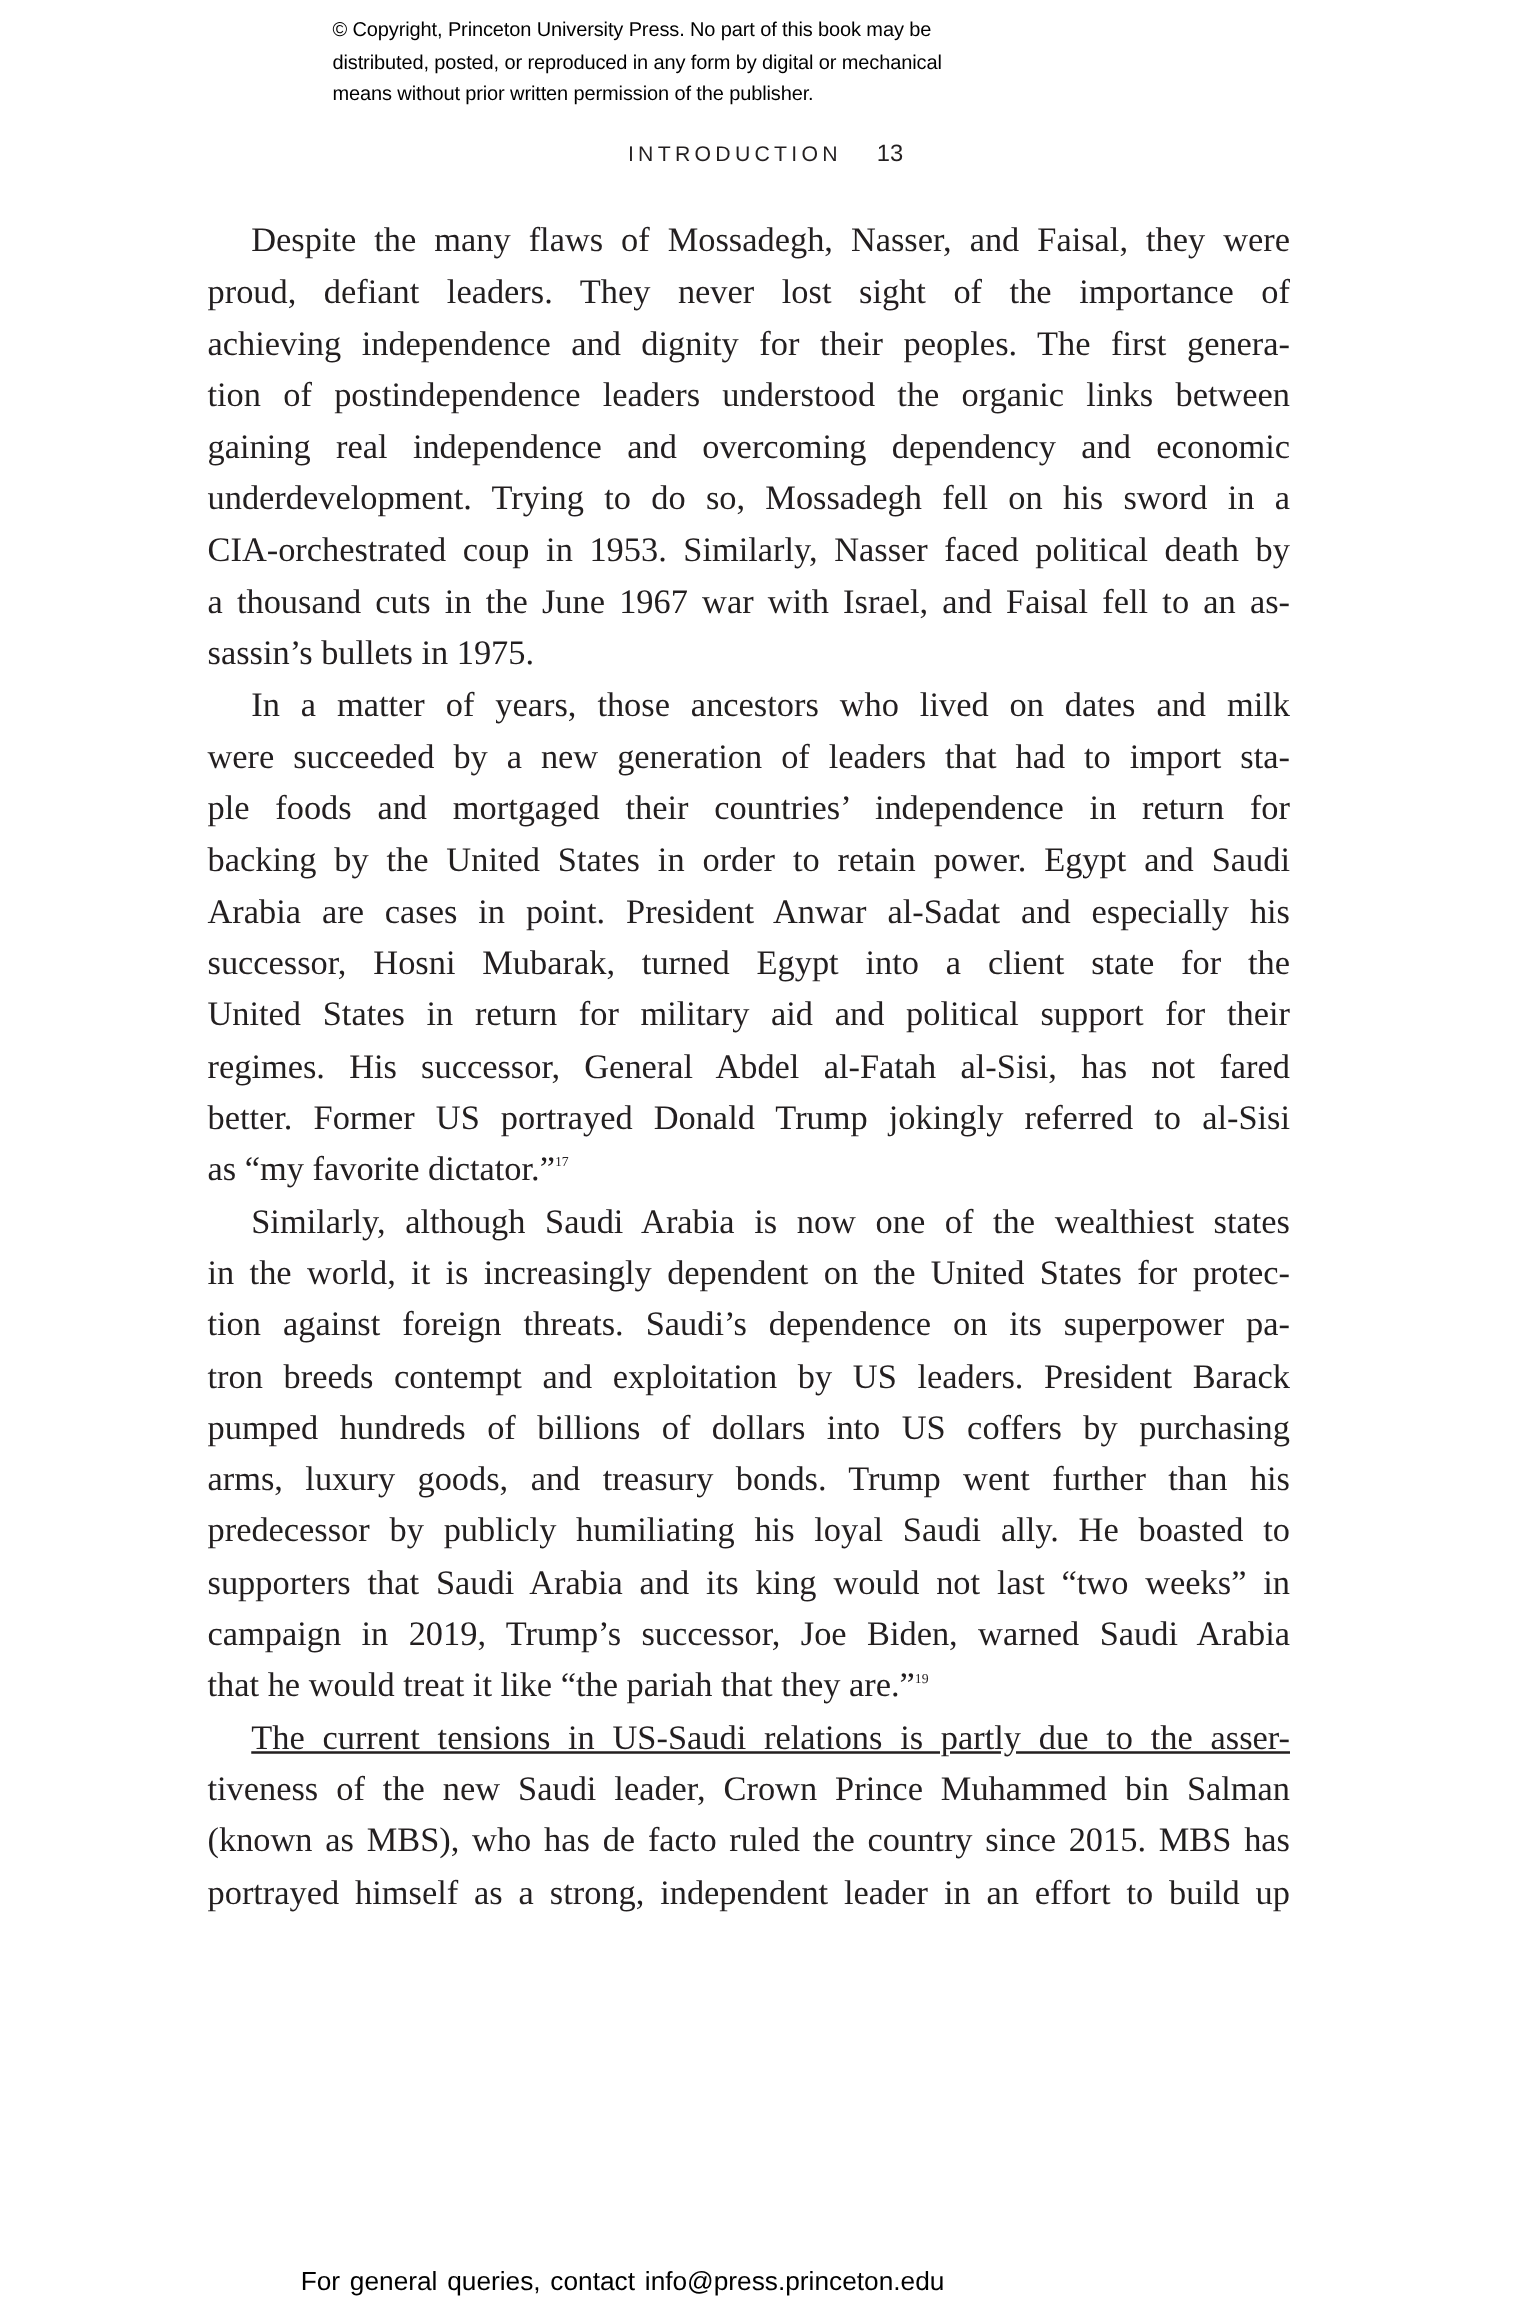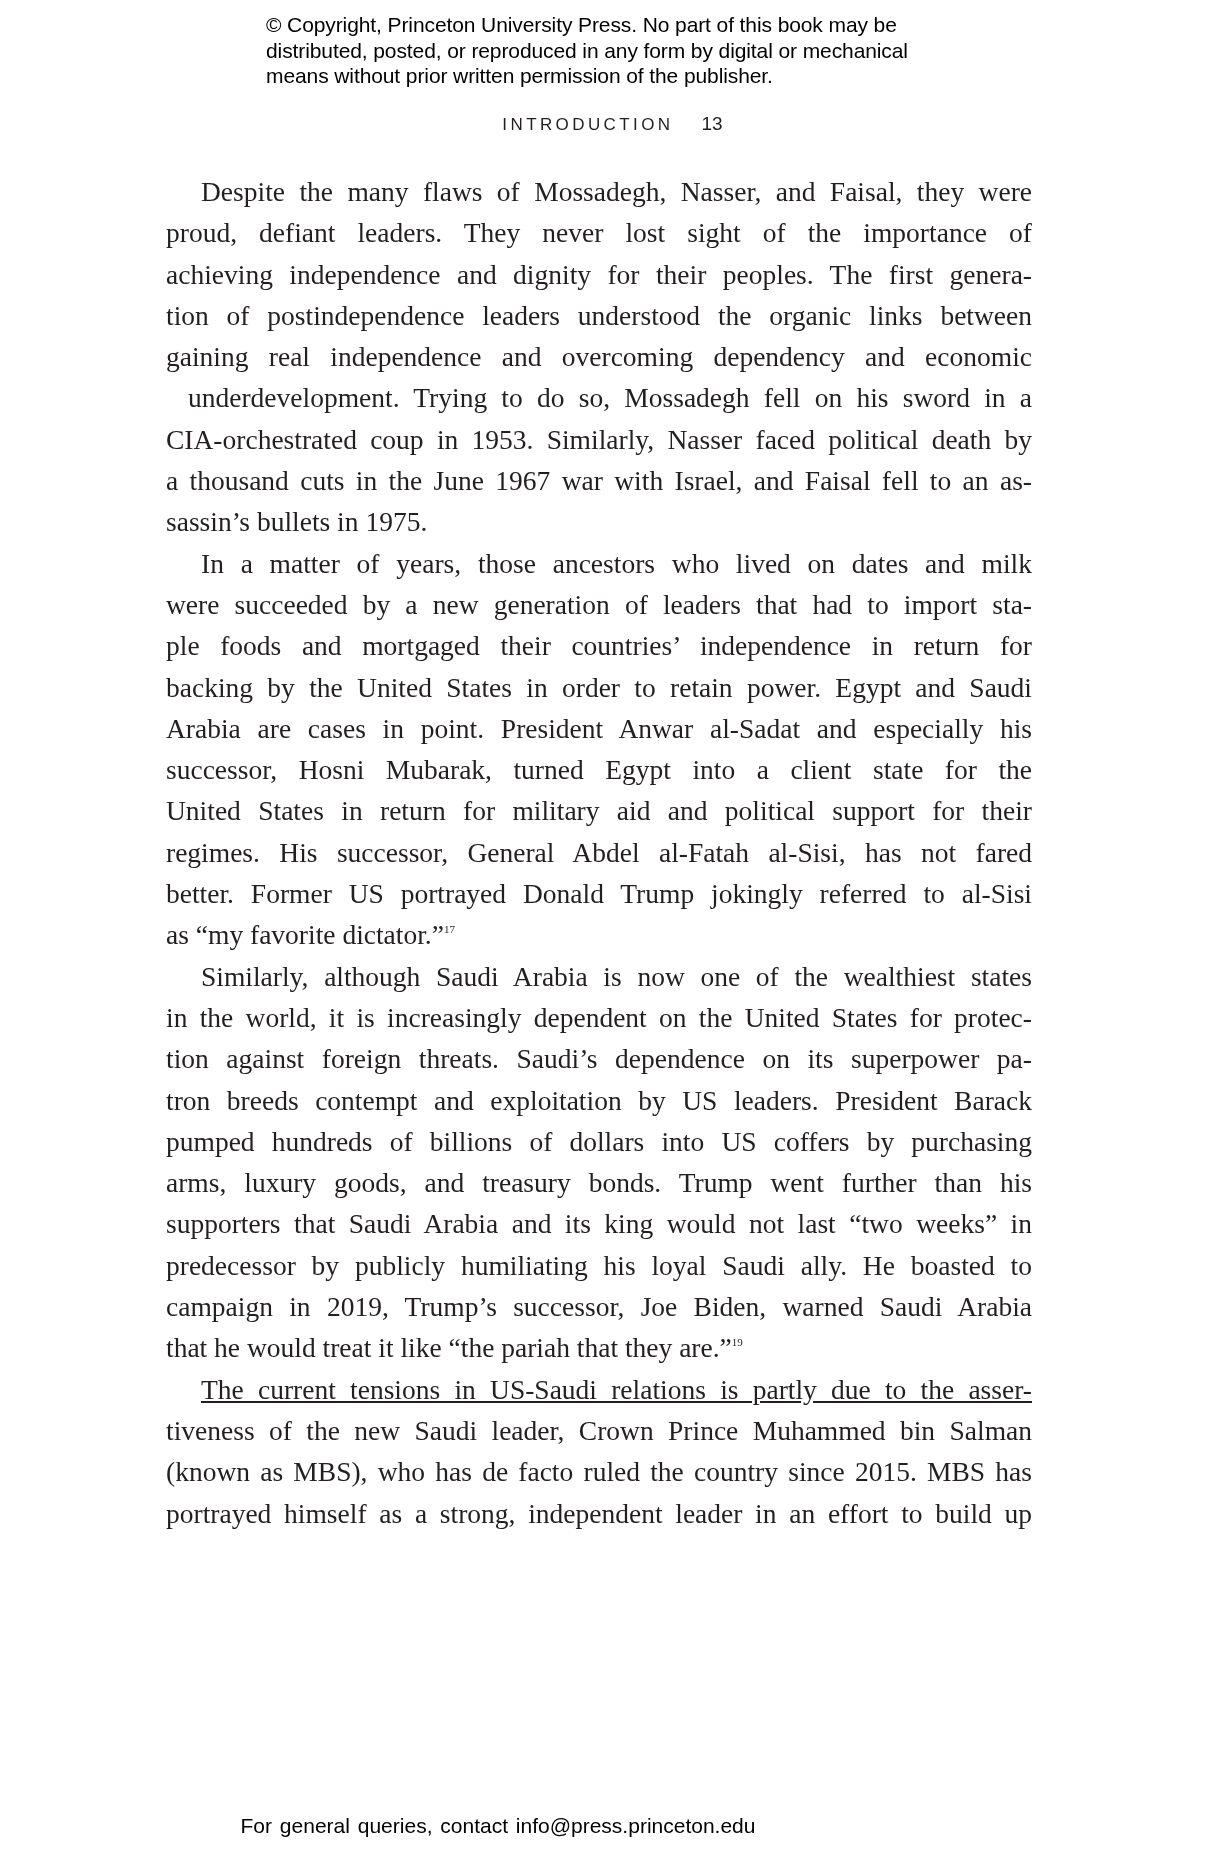--- a/index.html
+++ b/index.html
@@ -1,19 +1,19 @@
 <!DOCTYPE html>
 <html><head>
   <meta charset="utf-8">
   <style>
     html, body { margin: 0; padding: 0; background: #ffffff; }
     body { width: 1225px; height: 1850px; position: relative; overflow: hidden; }
     .copyright {
       position: absolute; left: 266px; top: 12px; width: 700px;
-      font-family: "Liberation Sans", sans-serif; font-size: 21px; line-height: 25.5px;
+      font-family: "Liberation Sans", sans-serif; font-size: 16px; line-height: 25.5px;
       color: #000000; letter-spacing: -0.1px;
     }
     .copyright div { white-space: nowrap; }
     .running-head {
       position: absolute; top: 113px; left: 0; width: 1225px; text-align: center;
       font-family: Liberation Sans, sans-serif; color: #231f20; font-size: 19px;
     }
     .running-head .rh-title { letter-spacing: 3.4px; font-size: 17px; }
     .running-head .rh-page { margin-left: 28px; font-size: 19px; }
     .body-text {
@@ -47,21 +47,21 @@
 </div>
 
 <div class="body-text">
 
   <div>
     <div class="line indent" style="white-space: nowrap;">Despite the many flaws of Mossadegh, Nasser, and Faisal, they were</div>
     <div class="line" style="white-space: nowrap;">proud, defiant leaders. They never lost sight of the importance of</div>
     <div class="line" style="white-space: nowrap;">achieving independence and dignity for their peoples. The first genera-</div>
     <div class="line" style="white-space: nowrap;">tion of postindependence leaders understood the organic links between</div>
     <div class="line" style="white-space: nowrap;">gaining real independence and overcoming dependency and economic</div>
-    <div class="line" style="white-space: nowrap; margin-left: 22px;">underdevelopment. Trying to do so, Mossadegh fell on his sword in a</div>
+    <div class="line" style="white-space: nowrap;">underdevelopment. Trying to do so, Mossadegh fell on his sword in a</div>
     <div class="line" style="white-space: nowrap;">CIA-orchestrated coup in 1953. Similarly, Nasser faced political death by</div>
     <div class="line" style="white-space: nowrap;">a thousand cuts in the June 1967 war with Israel, and Faisal fell to an as-</div>
     <div class="line last" style="white-space: nowrap;">sassin’s bullets in 1975.</div>
   </div>
 
   <div>
     <div class="line indent" style="white-space: nowrap;">In a matter of years, those ancestors who lived on dates and milk</div>
     <div class="line" style="white-space: nowrap;">were succeeded by a new generation of leaders that had to import sta-</div>
     <div class="line" style="white-space: nowrap;">ple foods and mortgaged their countries’ independence in return for</div>
     <div class="line" style="white-space: nowrap;">backing by the United States in order to retain power. Egypt and Saudi</div>
@@ -73,22 +73,22 @@
     <div class="line last" style="white-space: nowrap;"><span>as “my favorite dictator.”</span><sup>17</sup></div>
   </div>
 
   <div>
     <div class="line indent" style="white-space: nowrap;">Similarly, although Saudi Arabia is now one of the wealthiest states</div>
     <div class="line" style="white-space: nowrap;">in the world, it is increasingly dependent on the United States for protec-</div>
     <div class="line" style="white-space: nowrap;">tion against foreign threats. Saudi’s dependence on its superpower pa-</div>
     <div class="line" style="white-space: nowrap;">tron breeds contempt and exploitation by US leaders. President Barack</div>
     <div class="line" style="white-space: nowrap;">pumped hundreds of billions of dollars into US coffers by purchasing</div>
     <div class="line" style="white-space: nowrap;">arms, luxury goods, and treasury bonds. Trump went further than his</div>
+    <div class="line" style="white-space: nowrap;">predecessor by publicly humiliating his loyal Saudi ally. He boasted to</div>
     <div class="line" style="white-space: nowrap;">supporters that Saudi Arabia and its king would not last “two weeks” in</div>
-    <div class="line" style="white-space: nowrap;">predecessor by publicly humiliating his loyal Saudi ally. He boasted to</div>
     <div class="line" style="white-space: nowrap;">campaign in 2019, Trump’s successor, Joe Biden, warned Saudi Arabia</div>
     <div class="line last" style="white-space: nowrap;"><span>that he would treat it like “the pariah that they are.”</span><sup>19</sup></div>
   </div>
 
   <div>
     <div class="line indent" style="white-space: nowrap; text-decoration: underline;">The current tensions in US-Saudi relations is partly due to the asser-</div>
     <div class="line" style="white-space: nowrap;">tiveness of the new Saudi leader, Crown Prince Muhammed bin Salman</div>
     <div class="line" style="white-space: nowrap;">(known as MBS), who has de facto ruled the country since 2015. MBS has</div>
     <div class="line" style="white-space: nowrap;">portrayed himself as a strong, independent leader in an effort to build up</div>
   </div>

